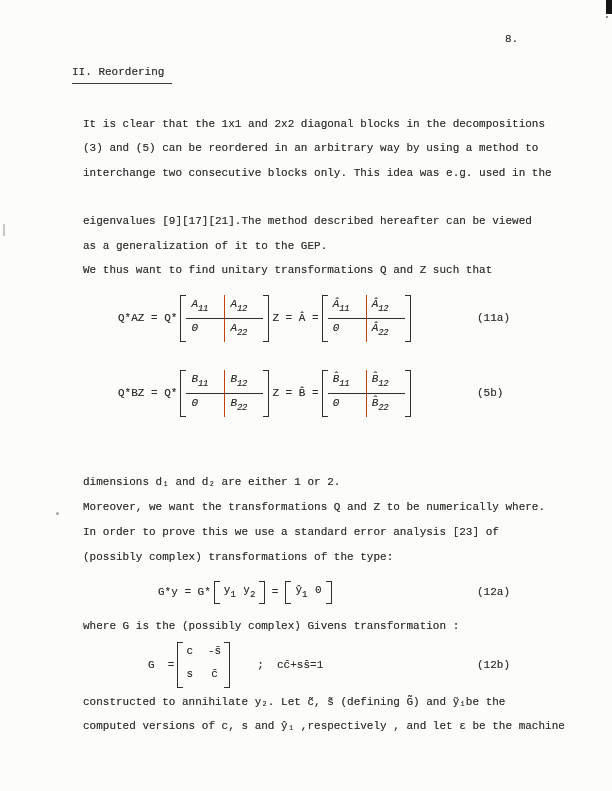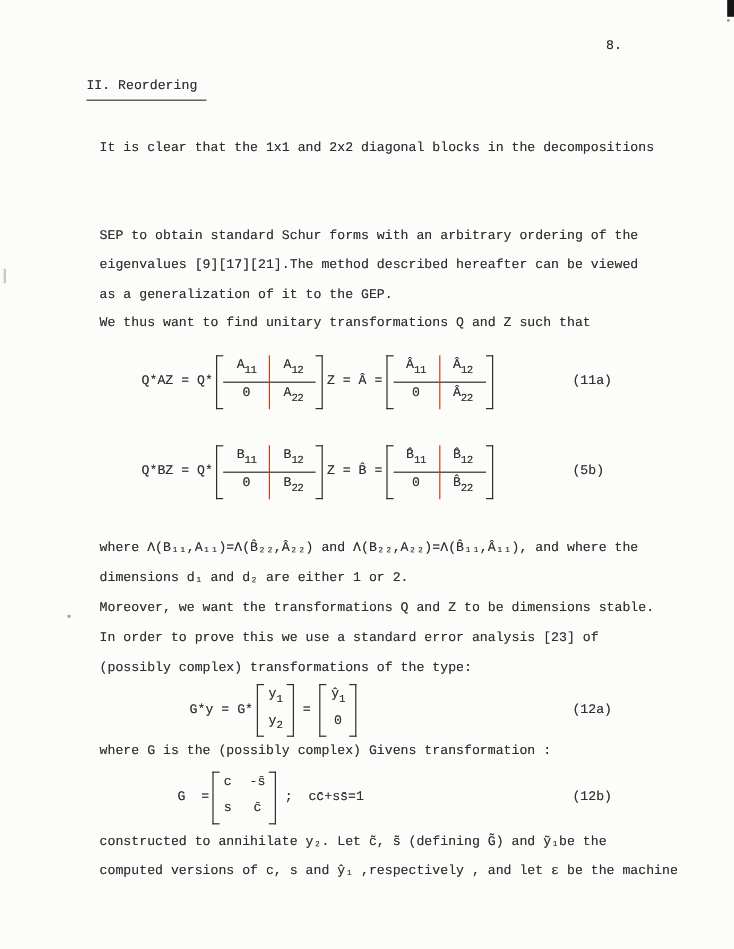--- a/index.html
+++ b/index.html
@@ -26,50 +26,51 @@
     position:absolute; left:0; width:612px;
     display:flex; align-items:center;
   }
   .part { white-space:pre;text-align:center; }
   .eq-label { position:absolute; left:477px; top:50%; transform:translateY(-50%); white-space:pre; }
   .matrix { display:inline-flex; align-items:stretch; margin:0 3px; }
   .br { width:5px; border:1.4px solid #2e2e2e; }
   .br.l { border-right:none; }
   .br.r { border-left:none; }
   .pm { display:grid; grid-template-columns:auto auto; }
-  .pm-cell { min-width:28px; padding:3px 5px 4px 5px; text-align:center; white-space:pre; }
+  .pm-cell { min-width:28px; padding:3px 5px 4px 5px; text-align:left; white-space:pre;font-style:italic; }
   .pm-cell.t { border-bottom:1px solid #2e2e2e; }
   .pm-cell.lc { border-left:1px solid #c2410c; }
   .sb { font-size:9px; vertical-align:-4px; letter-spacing:-0.5px; }
-  .vec { display:flex; flex-direction:column; justify-content:center; }
+  .vec { display:flex; flex-direction:row; justify-content:center; }
   .vcell { padding:3px 4px 4px 4px; text-align:center; white-space:pre; }
   .g22 { display:grid; grid-template-columns:auto auto; column-gap:9px; align-content:center; }
   .gcell { padding:3px 3px 4px 3px; text-align:center; white-space:pre; }
-  .suffix { margin-left:4px; }
+  .suffix { margin-left:24px; }
   .scan-mark-top { position:absolute; right:0; top:0; width:6px; height:14px; background:#161616; }
   .scan-speck { position:absolute; right:4px; top:16px; width:2px; height:2px; background:#8a8a8a; }
   .scan-art-left { position:absolute; left:3px; top:224px; width:2px; height:12px; background:#c9c9c6; }
   .scan-dot { position:absolute; left:56px; top:512px; width:3px; height:3px; background:#a7a7a4; border-radius:50%; }
 </style>
 </head>
 <body>
 
 <div class="page">
 
   <div class="scan-mark-top"></div>
   <div class="scan-speck"></div>
   <div class="scan-art-left"></div>
   <div class="scan-dot"></div>
 
   <div class="pagenum">8.</div>
 
   <div class="heading">II. Reordering</div>
 
   <div class="line" style="top:118px">It is clear that the 1x1 and 2x2 diagonal blocks in the decompositions</div>
-  <div class="line" style="top:191px">SEP to obtain standard Schur forms with an arbitrary ordering of the</div>
+  <div class="line" style="top:142px">(3) and (5) can be reordered in an arbitrary way by using a method to</div>
+  <div class="line" style="top:167px">interchange two consecutive blocks only. This idea was e.g. used in the</div>
   <div class="line" style="top:215px">eigenvalues [9][17][21].The method described hereafter can be viewed</div>
   <div class="line" style="top:240px">as a generalization of it to the GEP.</div>
   <div class="line" style="top:264px">We thus want to find unitary transformations Q and Z such that</div>
 
   <div class="eq" style="top:289px;height:58px;padding-left:118px">
     <span class="part">Q*AZ = Q*</span>
     <span class="matrix">
       <span class="br l"></span>
       <span class="pm">
         <span class="pm-cell t"><span>A</span><span class="sb">11</span></span>
@@ -112,23 +113,22 @@
         <span class="pm-cell t"><span>B̂</span><span class="sb">11</span></span>
         <span class="pm-cell t lc"><span>B̂</span><span class="sb">12</span></span>
         <span class="pm-cell"><span>0</span><span class="sb"></span></span>
         <span class="pm-cell lc"><span>B̂</span><span class="sb">22</span></span>
       </span>
       <span class="br r"></span>
     </span>
     <span class="eq-label">(5b)</span>
   </div>
 
-  <div class="line" style="top:451px">where Λ(B₁₁,A₁₁)=Λ(B̂₂₂,Â₂₂) and Λ(B₂₂,A₂₂)=Λ(B̂₁₁,Â₁₁), and where the</div>
   <div class="line" style="top:476px">dimensions d₁ and d₂ are either 1 or 2.</div>
-  <div class="line" style="top:501px">Moreover, we want the transformations Q and Z to be dimensions stable.</div>
+  <div class="line" style="top:501px">Moreover, we want the transformations Q and Z to be numerically where.</div>
   <div class="line" style="top:526px">In order to prove this we use a standard error analysis [23] of</div>
   <div class="line" style="top:551px">(possibly complex) transformations of the type:</div>
 
   <div class="eq" style="top:566px;height:52px;padding-left:158px">
     <span class="part">G*y = G*</span>
     <span class="matrix">
       <span class="br l"></span>
       <span class="vec">
         <span class="vcell"><span>y</span><span class="sb">1</span></span>
         <span class="vcell"><span>y</span><span class="sb">2</span></span>

